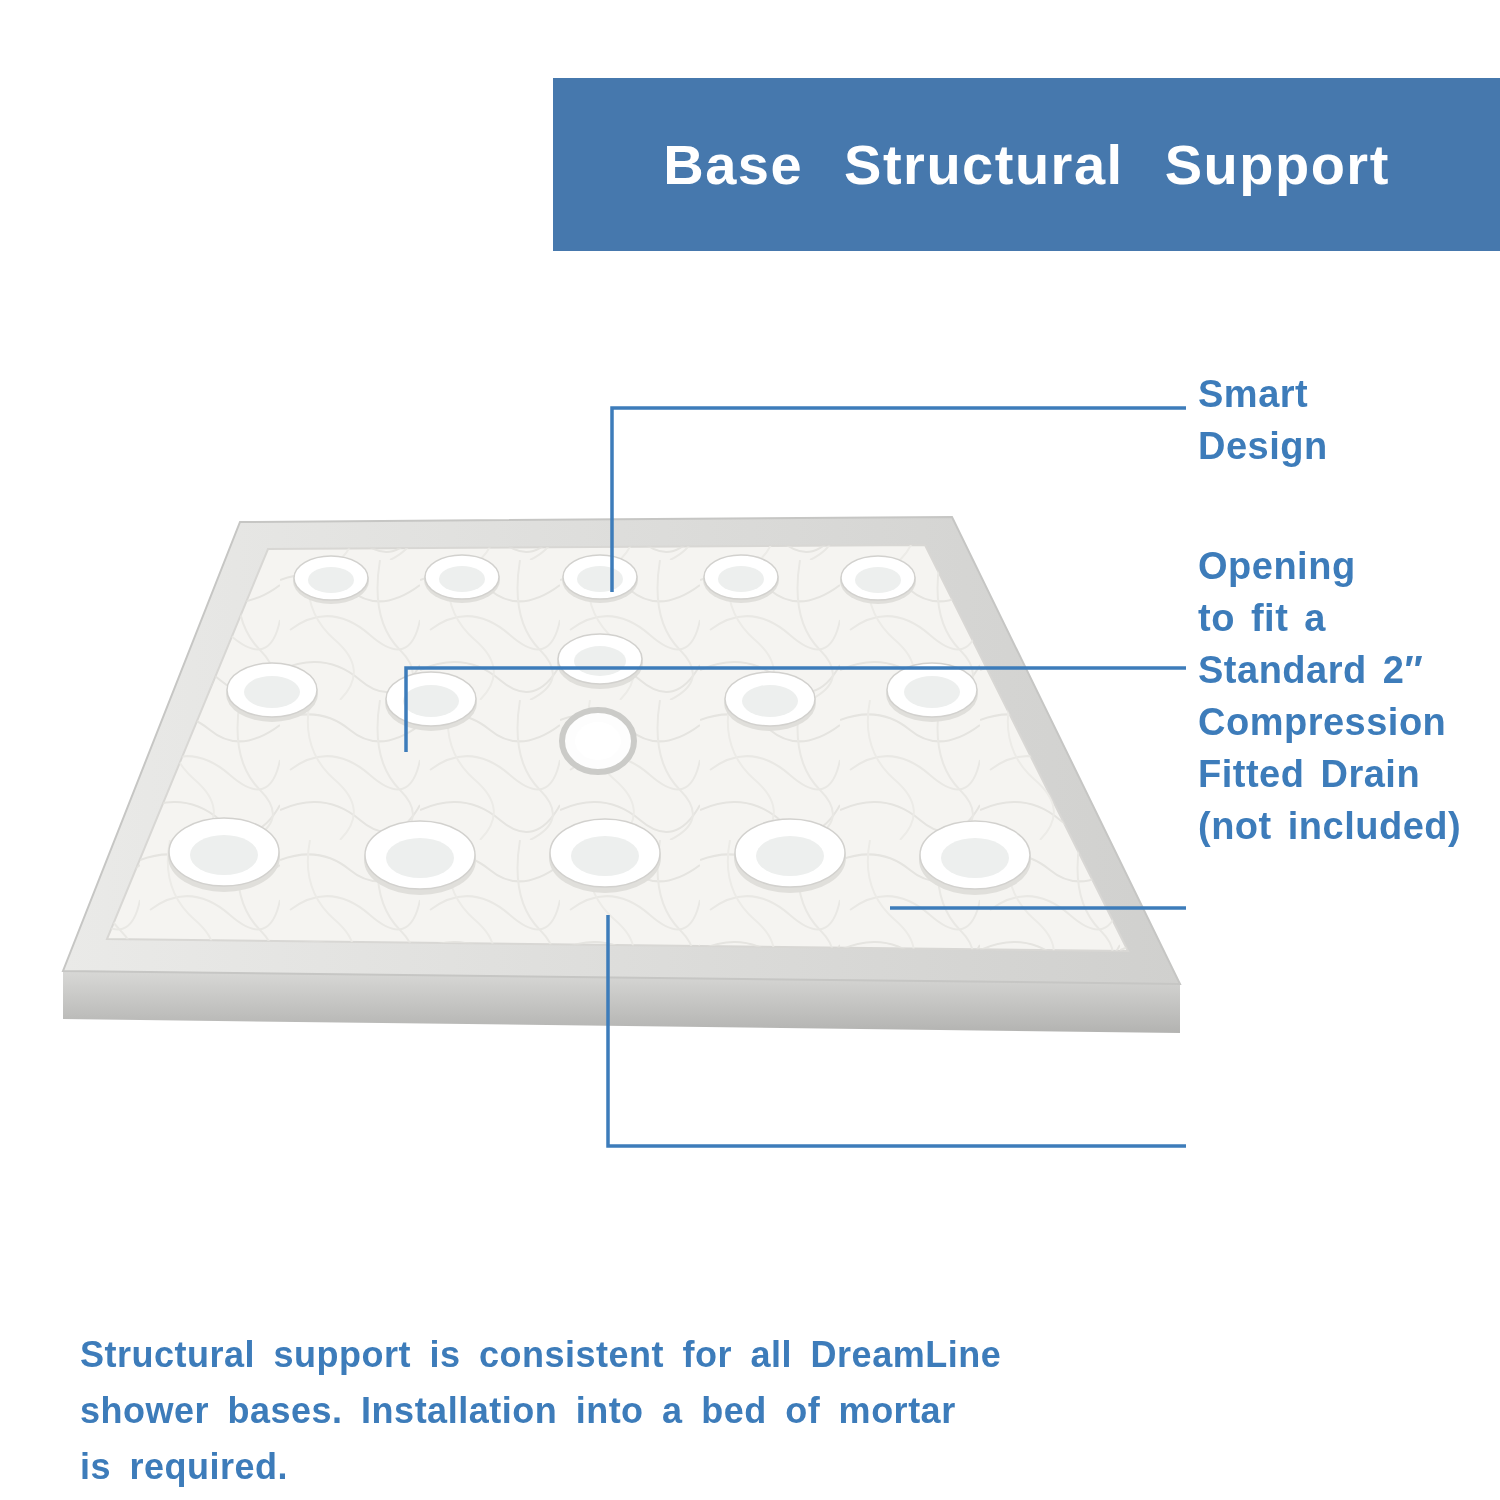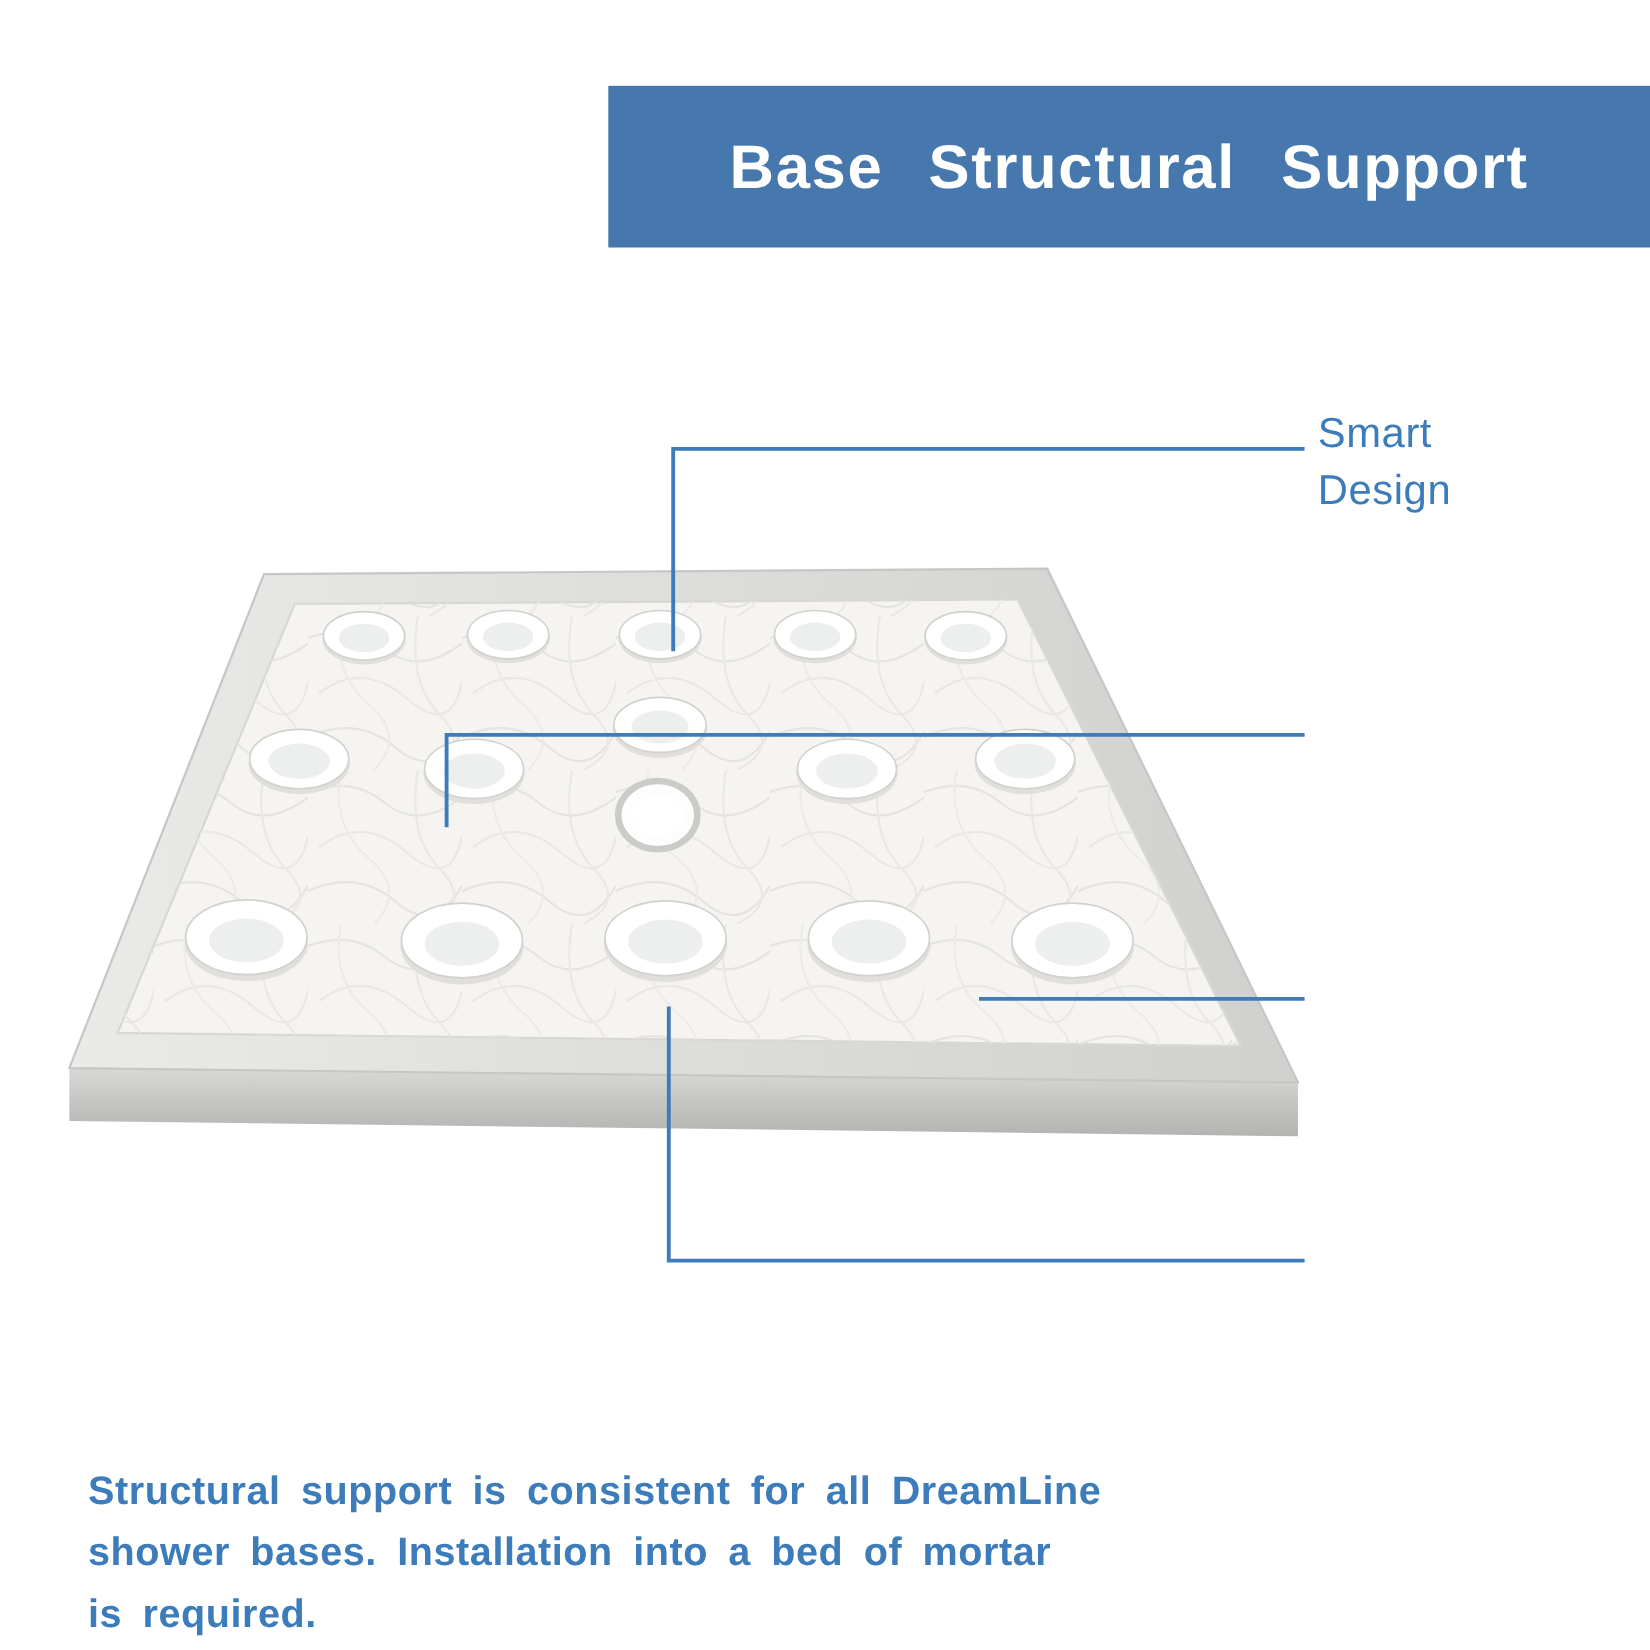--- a/index.html
+++ b/index.html
@@ -8,21 +8,21 @@
     position: relative;
     width: 1500px;
     height: 1500px;
     background: #ffffff;
     overflow: hidden;
     font-family: "Liberation Sans", sans-serif;
   }
   .header-banner {
     position: absolute;
     left: 553px; top: 78px;
-    width: 947px; height: 147px;
+    width: 947px; height: 173px;
     background: #4678ad;
     display: flex;
     align-items: center;
     justify-content: center;
   }
   .header-banner h1 {
     color: #ffffff;
     font-size: 56px;
     font-weight: bold;
     letter-spacing: 1.5px;
@@ -30,21 +30,21 @@
     white-space: nowrap;
   }
   .art {
     position: absolute;
     left: 0; top: 0;
   }
   .callout {
     position: absolute;
     left: 1198px;
     color: #3d7cba;
-    font-weight: normal;
+    font-weight: bold;
     font-size: 38px;
     line-height: 52px;
     letter-spacing: 0.5px;
     word-spacing: 5px;
     white-space: pre-line;
   }
   .callout-smart    { top: 368px; }
   .callout-opening  { top: 540px; }
   .callout-fiber    { top: 866px; }
   .callout-pvc      { top: 1038px; }
@@ -191,20 +191,26 @@
       <polyline points="612,592 612,408 1186,408"></polyline>
       <polyline points="406,752 406,668 1186,668"></polyline>
       <polyline points="890,908 1186,908"></polyline>
       <polyline points="608,915 608,1146 1186,1146"></polyline>
     </g>
   </svg>
 
   <div class="callout callout-smart">Smart
 Design</div>
 
+  <div class="callout callout-opening">Opening
+to fit a
+Standard 2″
+Compression
+Fitted Drain
+(not included)</div>
 
 
 
   <p class="footer-note">Structural support is consistent for all DreamLine
 shower bases. Installation into a bed of mortar
 is required.</p>
 
 </div>
 
 </body></html>

